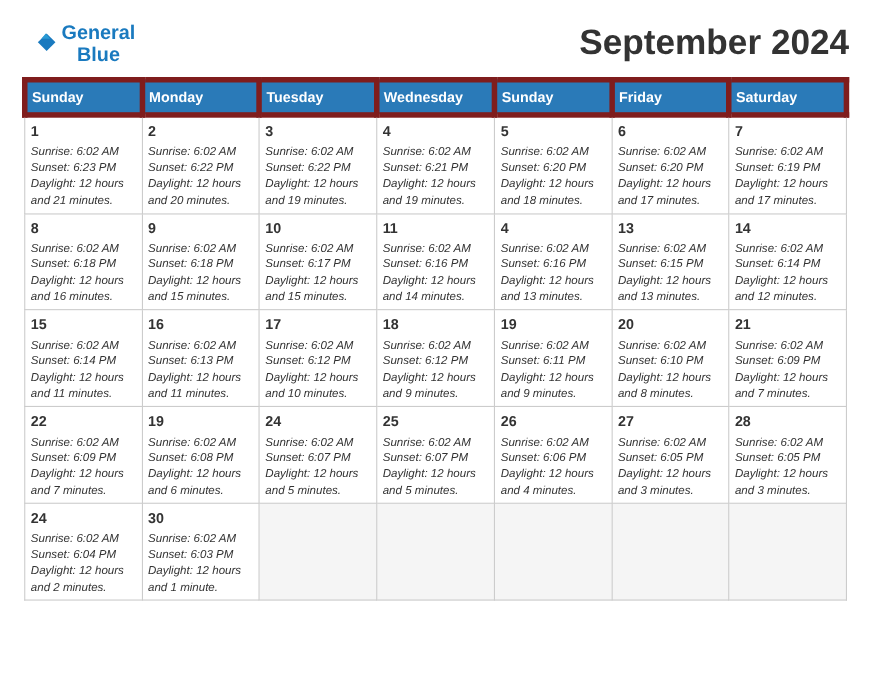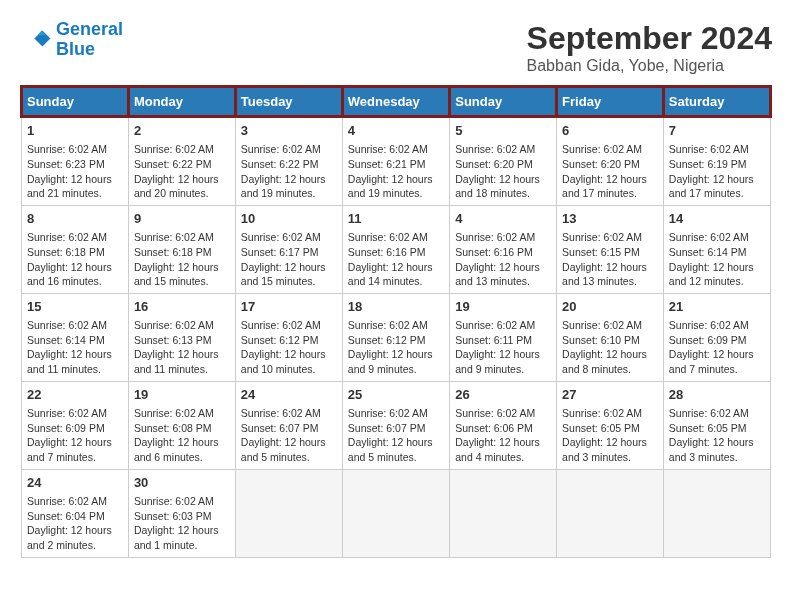--- a/index.html
+++ b/index.html
@@ -13,36 +13,37 @@
     .header-section {
       display: flex;
       justify-content: space-between;
       align-items: flex-start;
       margin-bottom: 10px;
     }
     .logo {
       display: flex;
       align-items: center;
       gap: 4px;
+      text-align: center;
     }
     .logo-text {
       font-size: 18px;
       font-weight: bold;
       color: #333;
       line-height: 1.1;
     }
     .logo-text span {
       color: #1a7abf;
     }
     .logo-icon {
       width: 32px;
       height: 32px;
     }
     .title-section {
-      text-align: left;
+      text-align: center;
     }
     .month-title {
       font-size: 32px;
       font-weight: bold;
       color: #333;
     }
     .location-title {
       font-size: 16px;
       color: #555;
     }
@@ -51,21 +52,21 @@
       border-collapse: collapse;
       font-size: 10.5px;
     }
     .calendar-table thead tr th {
       background-color: #2a7ab8;
       color: #fff;
       padding: 6px 4px;
       text-align: left;
       font-size: 13px;
       font-weight: bold;
-      border: 3px solid #7f1d1d;
+      border: 5px solid #7f1d1d;
     }
     .calendar-table tbody tr td {
       border: 1px solid #ccc;
       vertical-align: top;
       padding: 4px 5px;
       width: 108px;
       min-height: 80px;
       background: #fff;
       color: #333;
       font-size: 10.5px;
@@ -76,20 +77,21 @@
     }
     .day-num {
       font-size: 13px;
       font-weight: bold;
       display: block;
       margin-bottom: 2px;
     }
     .day-info {
       color: #333;
       font-size: 10.5px;
+      font-style: italic;
     }
     tbody tr:nth-child(odd) td:not(.empty) {
       background: #fff;
     }
   </style>
 </head>
 <body>
 
 <div class="header-section">
   <div class="logo">
@@ -97,21 +99,20 @@
       <polygon points="28,8 38,18 28,28 18,18" fill="#1a7abf"></polygon>
       <polygon points="22,14 32,14 27,8" fill="#2a9ad4"></polygon>
     </svg>
     <div class="logo-text">
       <div><span>General</span></div>
       <div><span>Blue</span></div>
     </div>
   </div>
   <div class="title-section">
     <div class="month-title">September 2024</div>
-    <div class="location-title">Babban Gida, Yobe, Nigeria</div>
   </div>
 </div>
 
 <table class="calendar-table">
   <thead>
     <tr>
       <th>Sunday</th>
       <th>Monday</th>
       <th>Tuesday</th>
       <th>Wednesday</th>

